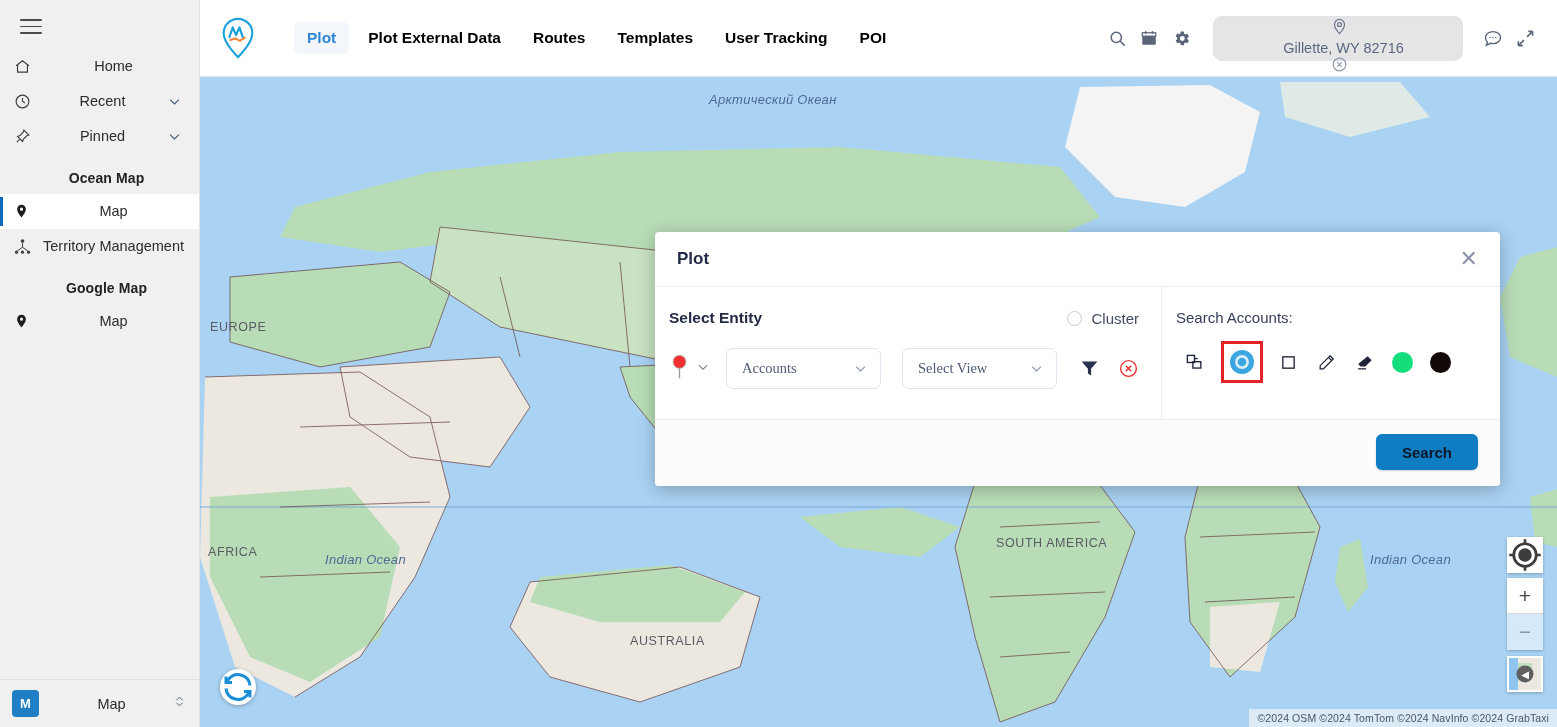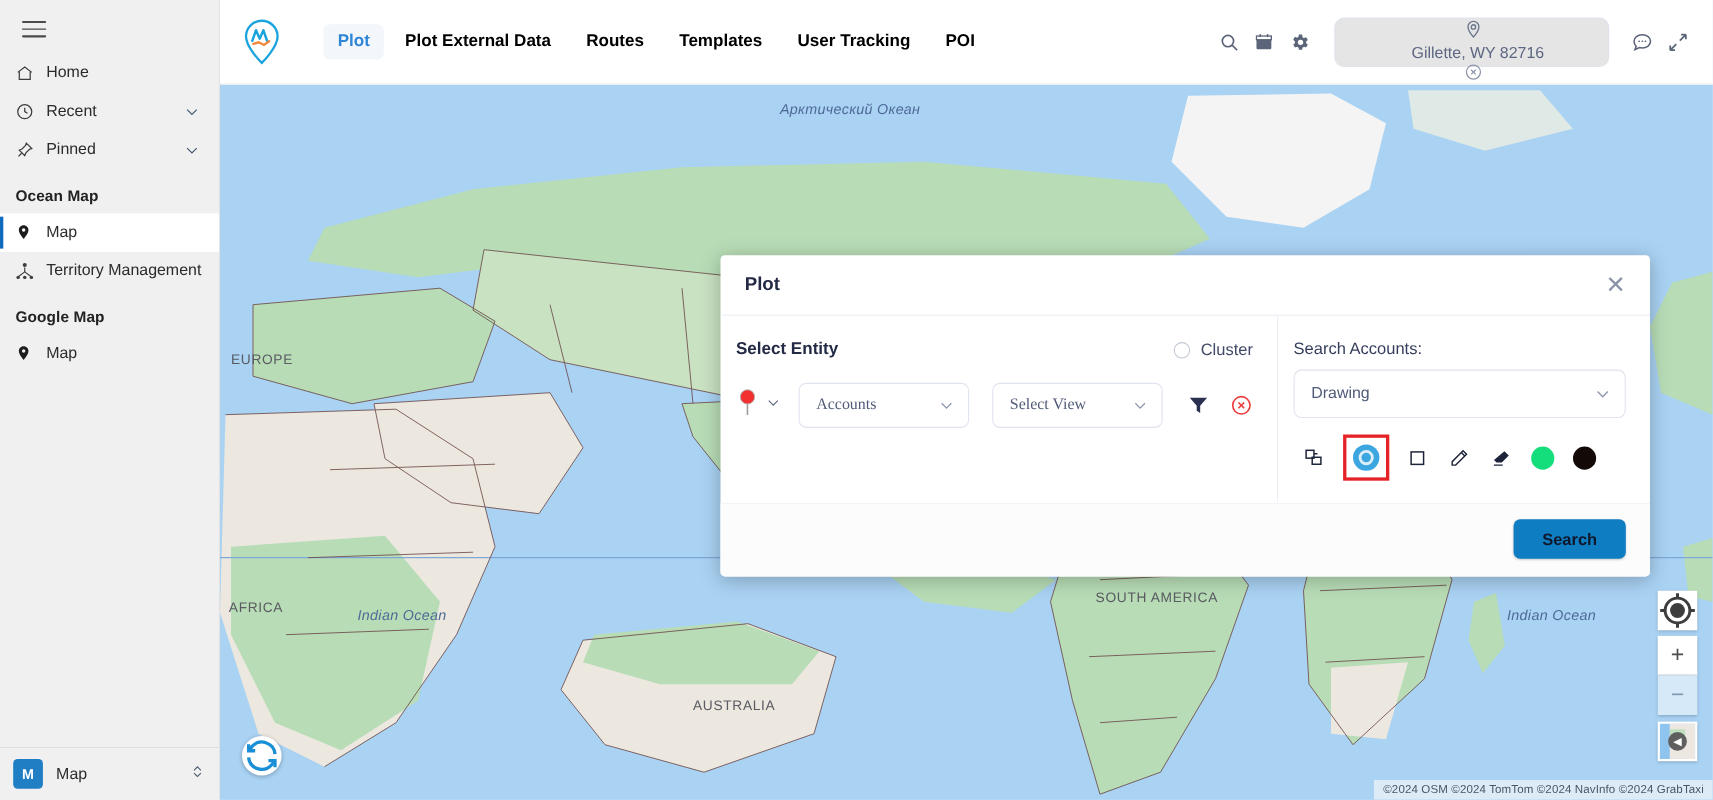--- a/index.html
+++ b/index.html
@@ -8,21 +8,21 @@
     width:1557px; height:727px; overflow:hidden;
     font-family:"Liberation Sans", sans-serif;
     background:#ffffff; color:#2a3150;
     -webkit-font-smoothing:antialiased;
   }
   #app { position:relative; width:1557px; height:727px; display:flex; }
 
   
   #sidebar {
     width:200px; height:727px; background:#f0f0f0;
-    border-right:1px solid #e3e3e3; position:relative; flex:0 0 200px;
+    border-right:1px solid #e3e3e3; position:relative; flex:0 0 200px;text-align:center;
   }
   .hamburger { padding:14px 0 10px 20px; cursor:pointer; width:44px; }
   .hamburger span { display:block; width:22px; height:1.6px; background:#4a4a4a; margin:5px 0; border-radius:1px;}
   .nav-item {
     display:flex; align-items:center; height:35px; padding:0 14px 0 14px;
     font-size:14.5px; color:#2b2b2b; cursor:pointer; position:relative;
   }
   .nav-item .ico { width:28px; flex:0 0 28px; display:flex; align-items:center; justify-content:flex-start; }
   .nav-item .lbl { flex:1; white-space:nowrap; }
   .nav-item .chev { flex:0 0 22px; display:flex; justify-content:center; }
@@ -486,28 +486,20 @@
               <svg width="21" height="21" viewBox="0 0 24 24" fill="none" stroke="#ef3b3b" stroke-width="1.7">
                   <circle cx="12" cy="12" r="9"></circle>
                   <path d="M9 9l6 6M15 9l-6 6"></path>
                 </svg>
             </div>
           </div>
         </div>
 
         <div class="dlg-right">
           <div class="so-lbl">Search Accounts:</div>
-          <div class="sel sel-wide">
-            <span class="txt">Drawing</span>
-            <span class="cv">
-              <svg width="16" height="16" viewBox="0 0 24 24" fill="none" stroke="#8d96ac" stroke-width="1.9">
-                  <path d="M5 9l7 7 7-7"></path>
-                </svg>
-            </span>
-          </div>
 
           <div class="draw-tools">
             <div class="dt">
               <svg width="19" height="19" viewBox="0 0 24 24" fill="none" stroke="#1d2338" stroke-width="1.7">
                   <rect x="3" y="3" width="9" height="9"></rect>
                   <rect x="10" y="11" width="10" height="8"></rect>
                   <path d="M12 7h4"></path>
                 </svg>
             </div>
             <div class="dt selected">

